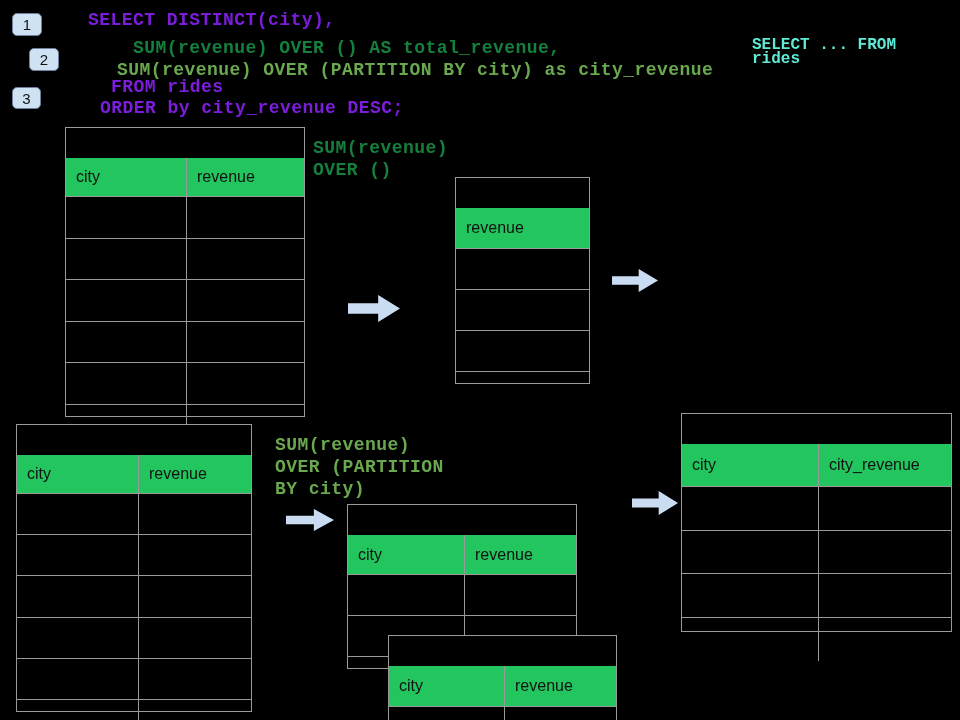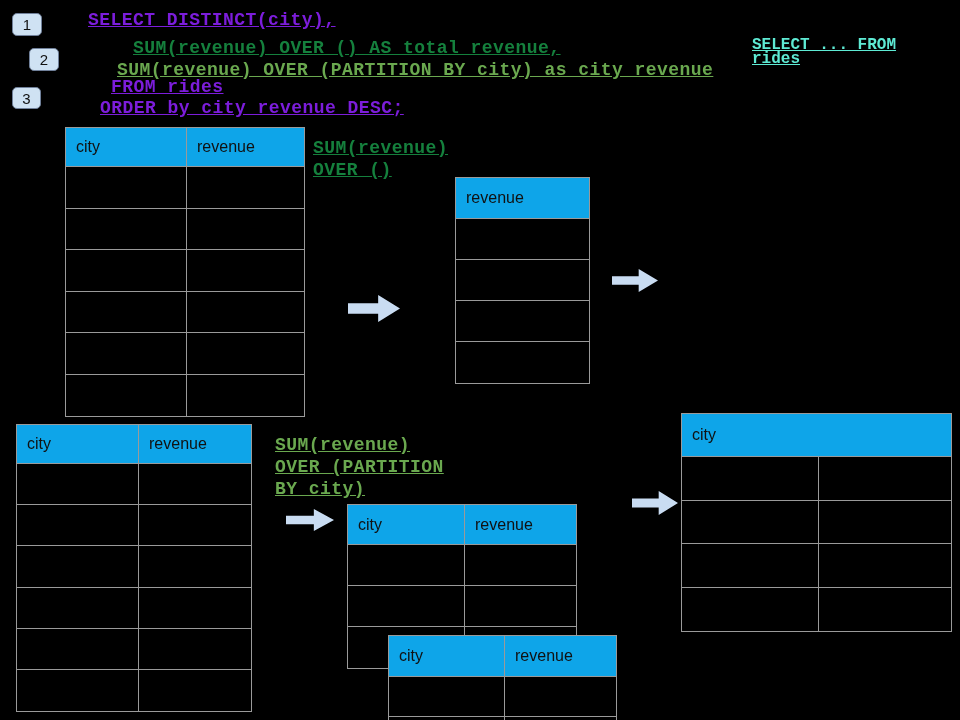--- a/index.html
+++ b/index.html
@@ -9,21 +9,20 @@
     font-family:"Liberation Sans", sans-serif;
   }
 
   
   .code{
     position:absolute;
     font-family:"Liberation Mono", monospace;
     font-weight:bold;
     font-size:18px;line-height:20px;letter-spacing:0.45px;
     white-space:pre;
-    text-decoration:underline;
   }
   .code.small{font-size:16px;letter-spacing:0;}
   .purple{color:#7C1DDB;}
   .red{color:#15803d;}
   .green{color:#6AA84F;}
   .brightpurple{color:#5eead4;}
 
   
   .badge{
     position:absolute;
@@ -35,23 +34,24 @@
 
   
   .dtable{
     position:absolute;
     border:1px solid #9A9A9A;
     box-sizing:border-box;
     background:#000;
   }
   .thead{
     display:grid;
-    background:#0ea5e9;
+    background:#22c55e;
     border-bottom:1px solid #9A9A9A;
     box-sizing:border-box;
+    margin-top:30px;
   }
   .th{
     display:flex;align-items:center;
     padding-left:10px;
     color:#111;font-size:16px;
     box-sizing:border-box;
     overflow:hidden;
   }
   .th + .th{border-left:1px solid #9A9A9A;}
   .tbody{display:grid;}
@@ -168,20 +168,21 @@
       <div class="cell"></div>
       <div class="cell"></div>
       <div class="cell"></div>
       <div class="cell"></div>
     </div>
 </div>
 
 <div class="dtable" style="left:681px;top:413px;width:271px;height:219px;">
   <div class="thead" style="grid-template-columns:136px 1fr;height:43px;">
     <div class="th">city</div>
+    <div class="th">city_revenue</div>
   </div>
   <div class="tbody cols-2" style="grid-template-columns:136px 1fr;grid-auto-rows:43.5px;">
       <div class="cell"></div>
       <div class="cell"></div>
       <div class="cell"></div>
       <div class="cell"></div>
       <div class="cell"></div>
       <div class="cell"></div>
       <div class="cell"></div>
       <div class="cell"></div>

